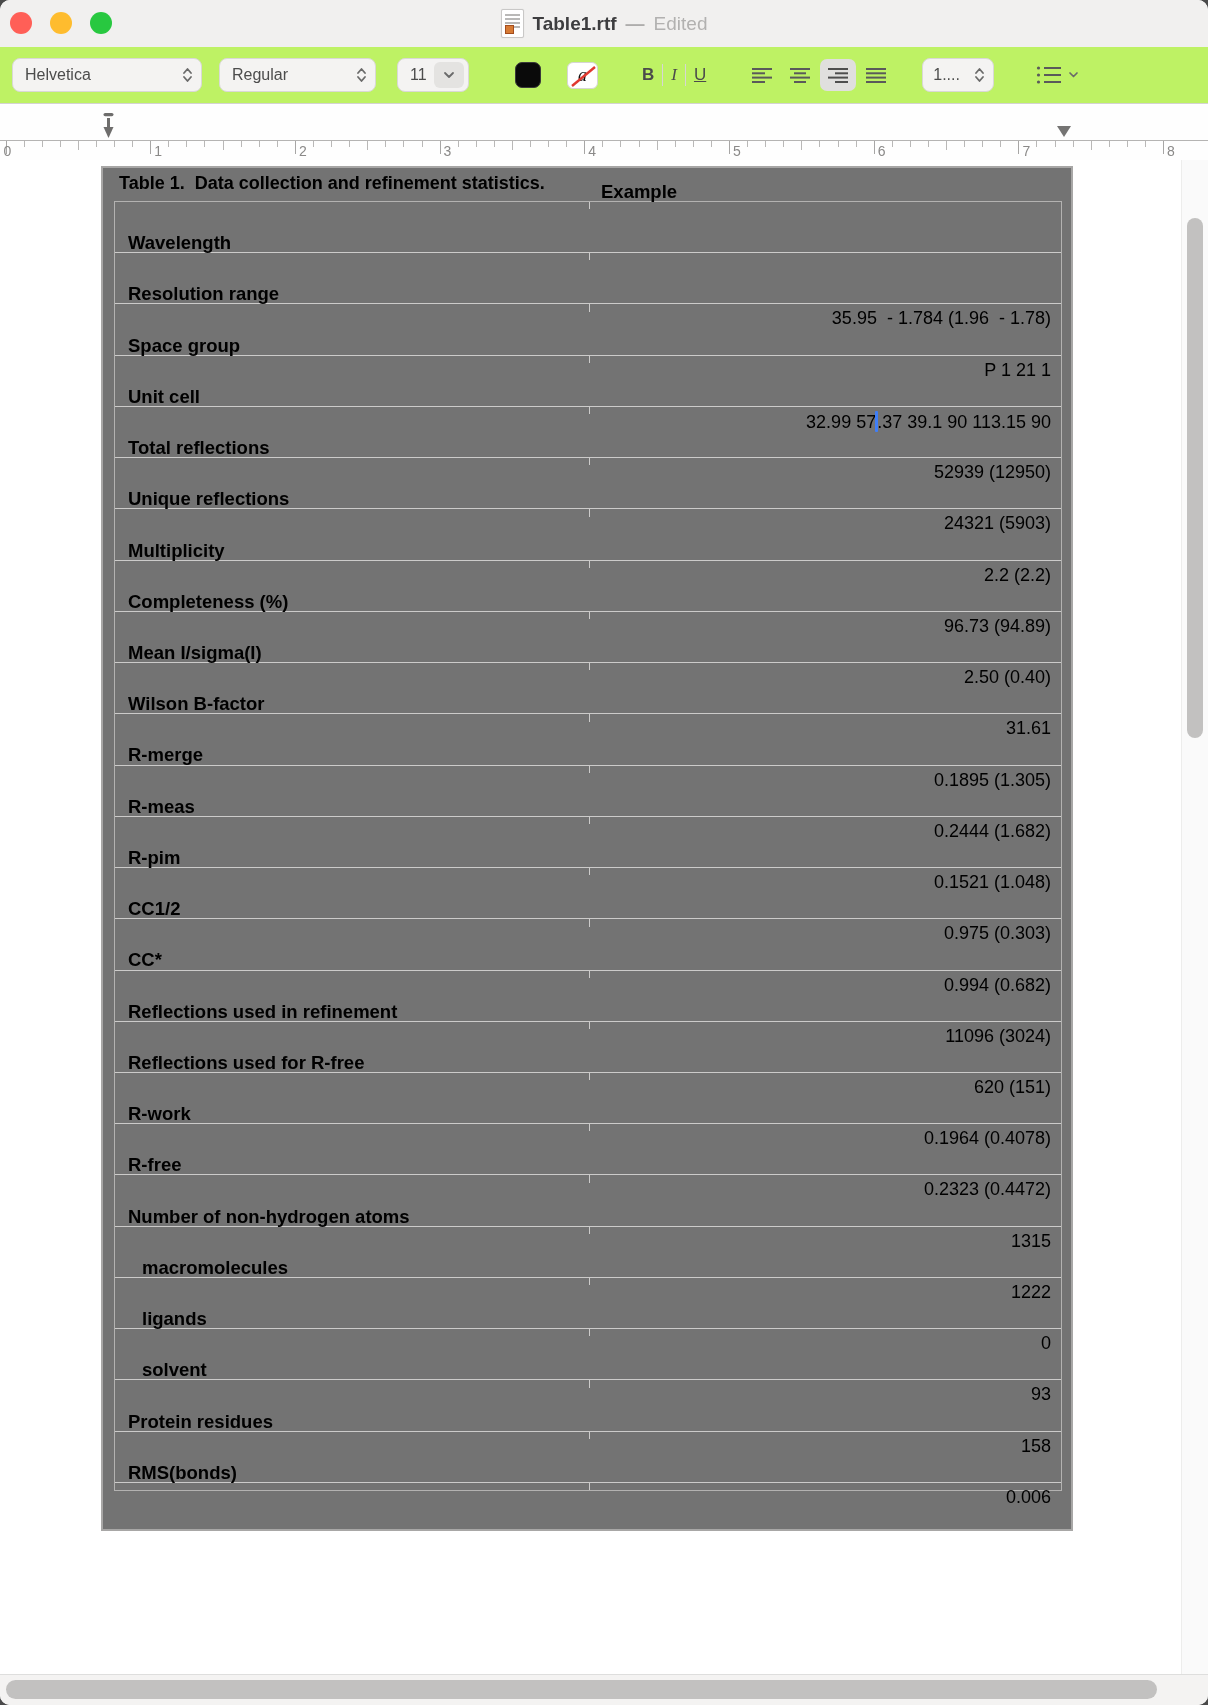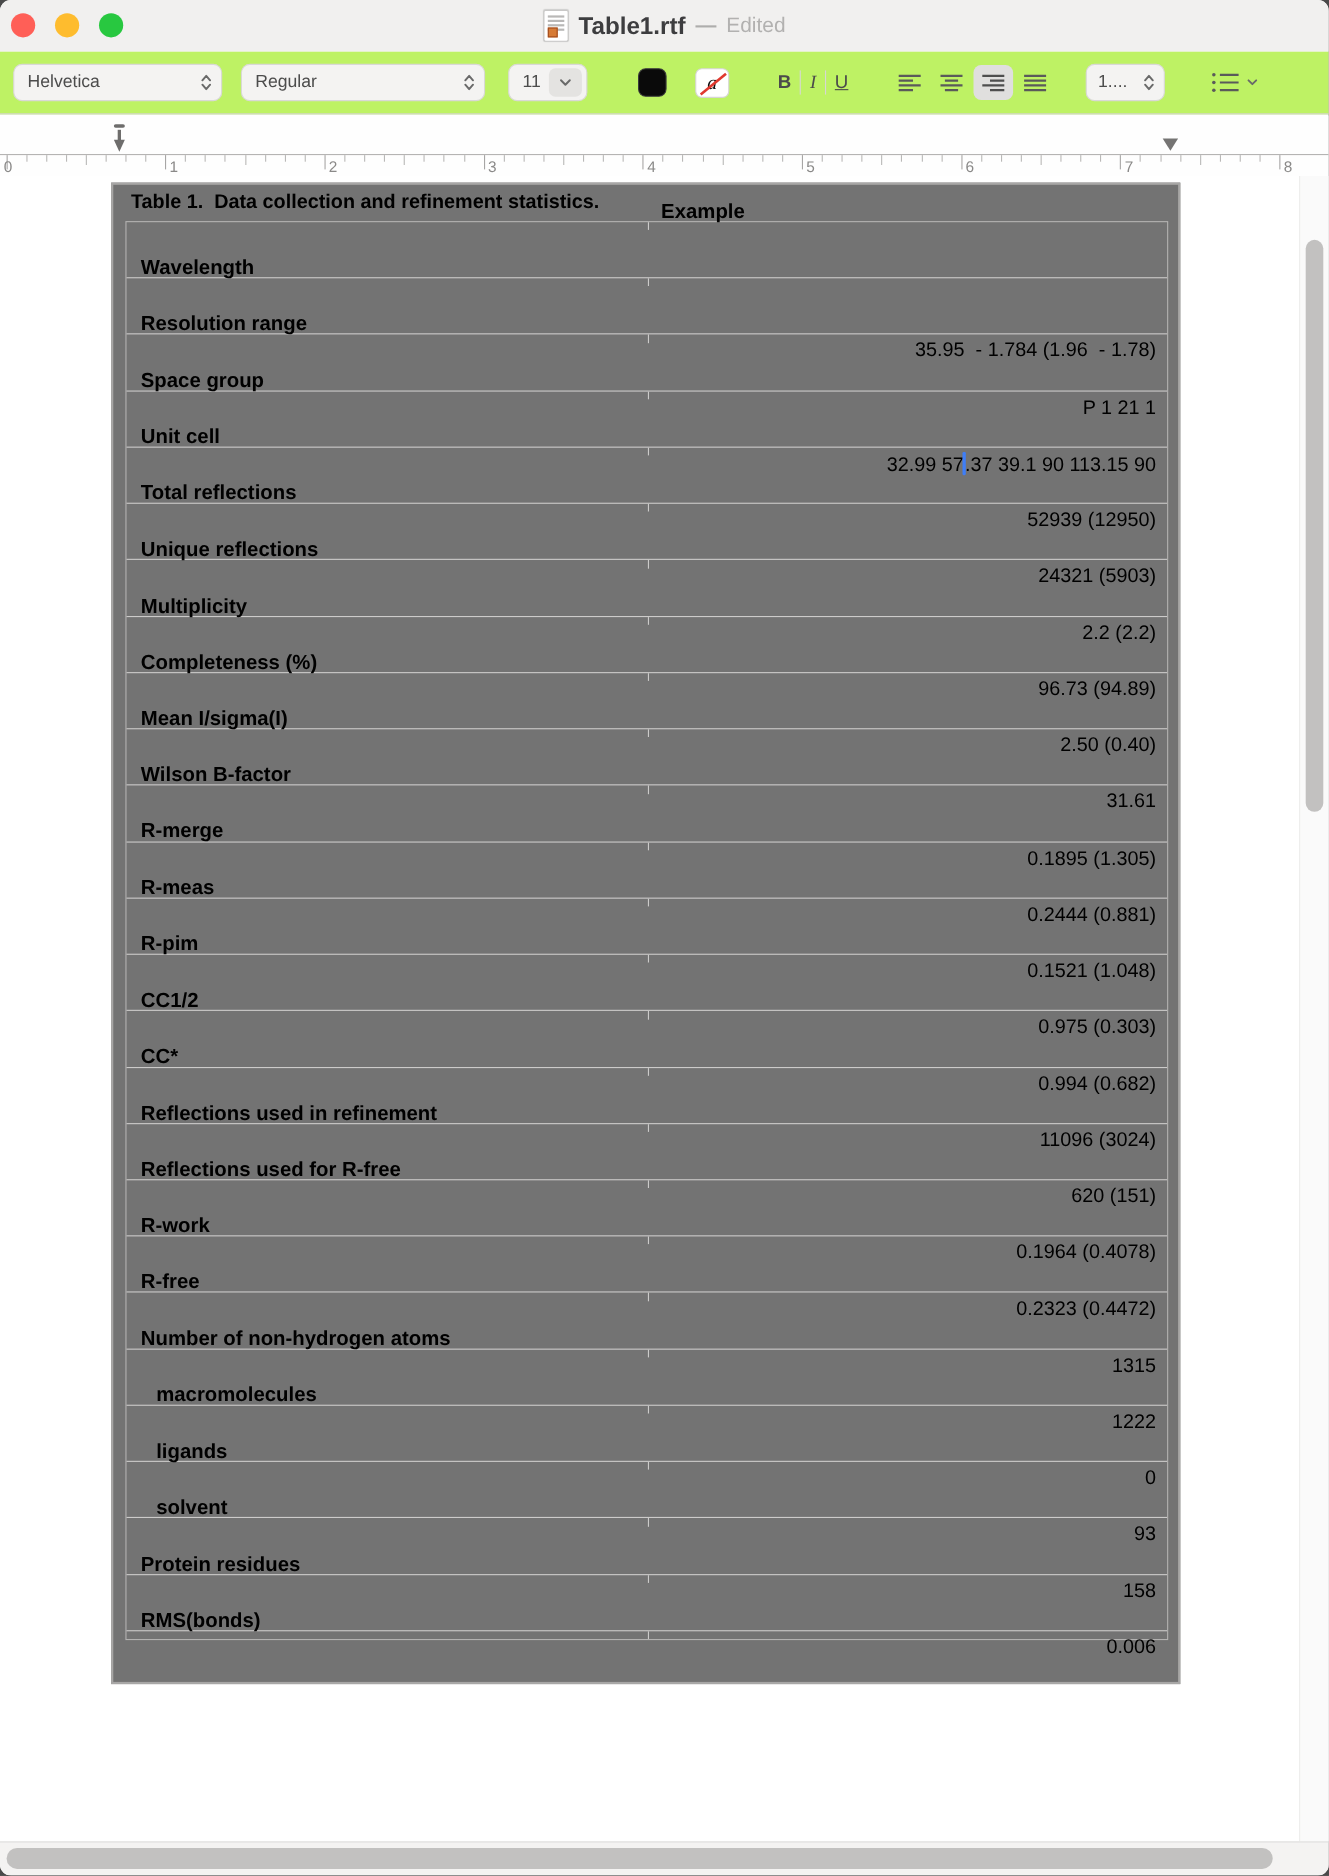--- a/index.html
+++ b/index.html
@@ -16,21 +16,21 @@
   }
   .traffic{position:absolute;top:12px;left:10px;display:flex;gap:18px;}
   .light{width:22px;height:22px;border-radius:50%;}
   .title-group{
     position:absolute;top:0;left:0;width:100%;height:47px;
     display:flex;align-items:center;justify-content:center;gap:9px;
   }
   .doc-icon{position:relative;width:23px;height:29px;background:#fff;border:1px solid #c9c8c7;border-radius:2px;box-shadow:0 0 1px rgba(0,0,0,.15);}
   .doc-icon .ln{position:absolute;left:3px;right:3px;height:1.5px;background:#b9b8b7;}
   .doc-icon .pic{position:absolute;left:3px;bottom:3px;width:9px;height:9px;background:#d77b35;border:1px solid #a34d1e;}
-  .doc-title{font-size:22px;font-weight:bold;color:#3d3d3f;}
+  .doc-title{font-size:19px;font-weight:bold;color:#3d3d3f;}
   .doc-dash{font-size:19px;color:#aeadac;font-weight:bold;}
   .doc-status{font-size:19px;color:#b2b1b0;}
   
   .toolbar{
     position:absolute;left:0;top:47px;width:100%;height:57px;
     background:#bef264;border-bottom:1px solid #d4d3d2;
     display:flex;align-items:center;
   }
   .tb-box{
     height:34px;background:#f4f3f2;border:1px solid #d9d8d6;border-radius:8px;
@@ -142,21 +142,21 @@
   </div>
 
   <div class="toolbar">
     <div class="tb-box" style="width:190px;margin-left:12px;">
       <span>Helvetica</span>
       <svg class="chev-ud" viewBox="0 0 11 18">
         <path d="M2 7 L5.5 3 L9 7" fill="none" stroke="#6a6a6a" stroke-width="1.8" stroke-linecap="round" stroke-linejoin="round"></path>
         <path d="M2 11 L5.5 15 L9 11" fill="none" stroke="#6a6a6a" stroke-width="1.8" stroke-linecap="round" stroke-linejoin="round"></path>
       </svg>
     </div>
-    <div class="tb-box" style="width:222px;margin-left:17px;text-align:right;">
+    <div class="tb-box" style="width:157px;margin-left:17px;text-align:right;">
       <span>Regular</span>
       <svg class="chev-ud" viewBox="0 0 11 18">
         <path d="M2 7 L5.5 3 L9 7" fill="none" stroke="#6a6a6a" stroke-width="1.8" stroke-linecap="round" stroke-linejoin="round"></path>
         <path d="M2 11 L5.5 15 L9 11" fill="none" stroke="#6a6a6a" stroke-width="1.8" stroke-linecap="round" stroke-linejoin="round"></path>
       </svg>
     </div>
     <div class="tb-box" style="width:72px;margin-left:21px;padding-right:4px;">
       <span>11</span>
       <span style="width:30px;height:26px;background:#e4e3e1;border-radius:6px;display:flex;align-items:center;justify-content:center;">
         <svg width="12" height="8" viewBox="0 0 12 8">
@@ -432,21 +432,21 @@
             </div>
             <div class="cell-r">
               <span class="val">0.1895 (1.305)</span>
             </div>
           </div>
           <div class="t-row">
             <div class="cell-l">
               <span class="lbl">R-meas</span>
             </div>
             <div class="cell-r">
-              <span class="val">0.2444 (0.881)</span>
+              <span class="val">0.2444 (1.682)</span>
             </div>
           </div>
           <div class="t-row">
             <div class="cell-l">
               <span class="lbl">R-pim</span>
             </div>
             <div class="cell-r">
               <span class="val">0.1521 (1.048)</span>
             </div>
           </div>

